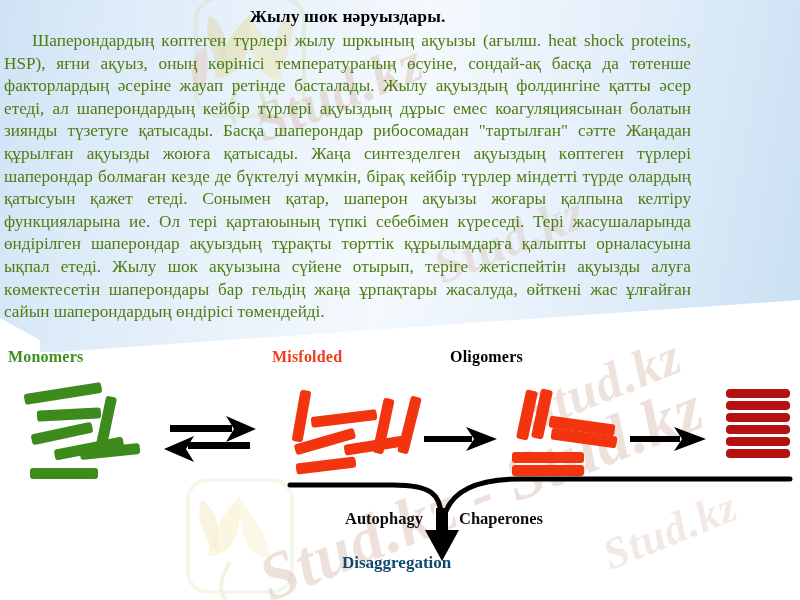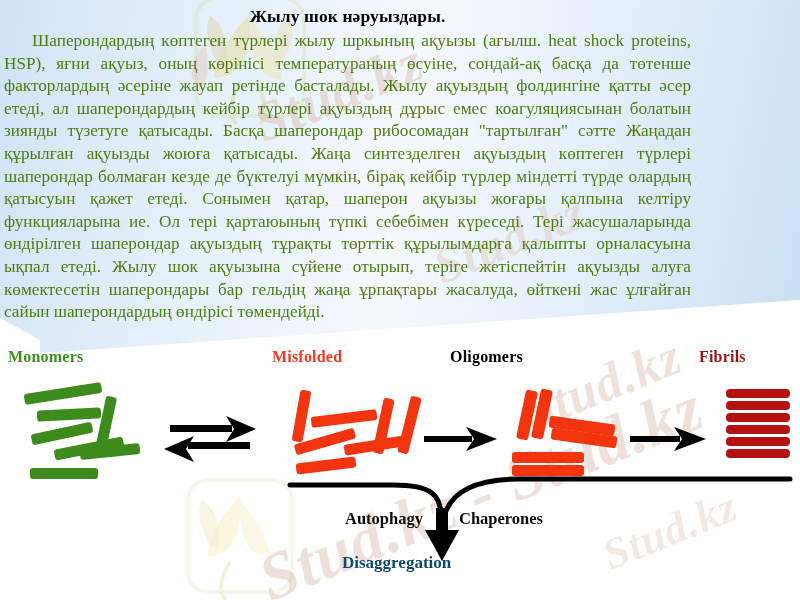--- a/index.html
+++ b/index.html
@@ -222,21 +222,20 @@
   <div class="textblock">
     <div class="doc-title">Жылу шок нәруыздары.</div>
     <p class="body-para">Шаперондардың көптеген түрлері жылу шркының ақуызы (ағылш. heat shock proteins, HSP), яғни ақуыз, оның көрінісі температураның өсуіне, сондай-ақ басқа да төтенше факторлардың әсеріне жауап ретінде басталады. Жылу ақуыздың фолдингіне қатты әсер етеді, ал шаперондардың кейбір түрлері ақуыздың дұрыс емес коагуляциясынан болатын зиянды түзетуге қатысады. Басқа шаперондар рибосомадан "тартылған" сәтте Жаңадан құрылған ақуызды жоюға қатысады. Жаңа синтезделген ақуыздың көптеген түрлері шаперондар болмаған кезде де бүктелуі мүмкін, бірақ кейбір түрлер міндетті түрде олардың қатысуын қажет етеді. Сонымен қатар, шаперон ақуызы жоғары қалпына келтіру функцияларына ие. Ол тері қартаюының түпкі себебімен күреседі. Тері жасушаларында өндірілген шаперондар ақуыздың тұрақты төрттік құрылымдарға қалыпты орналасуына ықпал етеді. Жылу шок ақуызына сүйене отырып, теріге жетіспейтін ақуызды алуға көмектесетін шаперондары бар гельдің жаңа ұрпақтары жасалуда, өйткені жас ұлғайған сайын шаперондардың өндірісі төмендейді.</p>
   </div>
 
   <div class="diagram">
 
     <div class="stage-label lbl-monomers">Monomers</div>
     <div class="stage-label lbl-misfolded">Misfolded</div>
     <div class="stage-label lbl-oligomers">Oligomers</div>
-    <div class="stage-label lbl-fibrils">Fibrils</div>
 
     <div class="rod rod-green" style="left:24px;  top:40px; width:78px; height:11px; transform:rotate(-9deg);"></div>
     <div class="rod rod-green" style="left:37px;  top:61px; width:64px; height:11px; transform:rotate(-3deg);"></div>
     <div class="rod rod-green" style="left:31px;  top:80px; width:62px; height:11px; transform:rotate(-12deg);"></div>
     <div class="rod rod-green" style="left:54px;  top:95px; width:70px; height:11px; transform:rotate(-11deg);"></div>
     <div class="rod rod-green" style="left:30px;  top:120px; width:68px; height:11px; transform:rotate(0deg);"></div>
     <div class="rod rod-green" style="left:100px; top:48px; width:11px; height:60px; transform:rotate(12deg);"></div>
     <div class="rod rod-green" style="left:80px;  top:98px; width:60px; height:11px; transform:rotate(-6deg);"></div>
 
     <div class="rod rod-red" style="left:296px; top:42px; width:11px; height:52px; transform:rotate(10deg);"></div>

